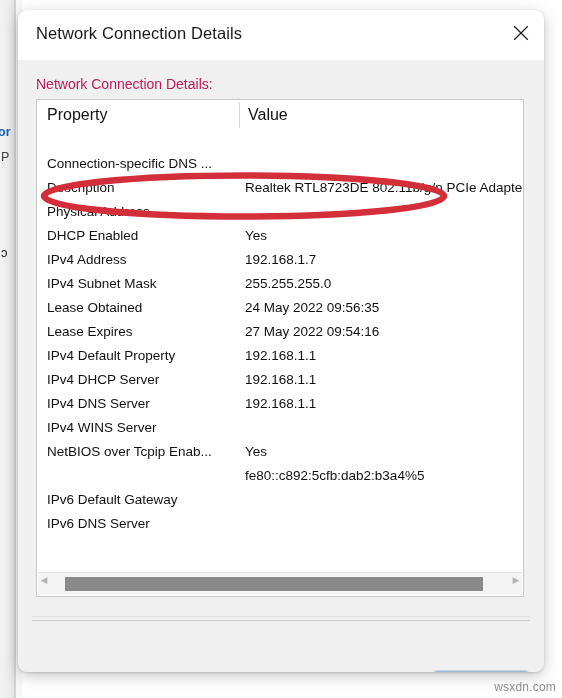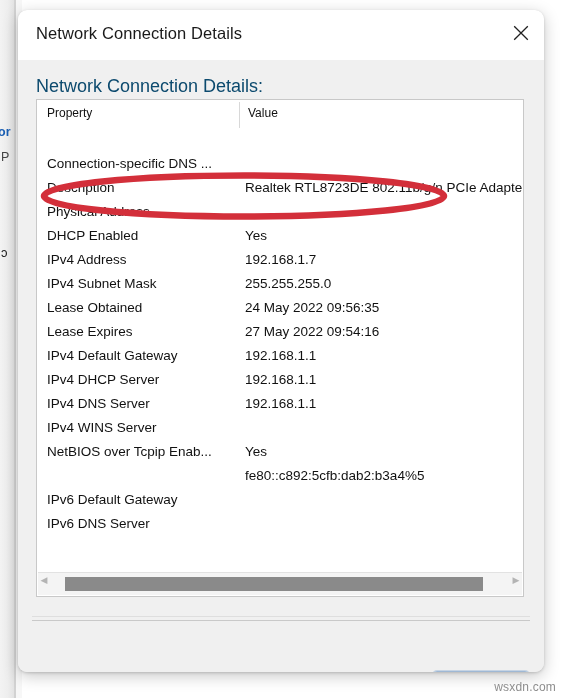--- a/index.html
+++ b/index.html
@@ -91,22 +91,22 @@
     top: 50px;
     width: 100%;
     bottom: 0;
     background: #f0f0f0;
   }
 
   #section-label {
     position: absolute;
     left: 18px;
     top: 16px;
-    font-size: 18px;
-    color: #0c4a6e;
+    font-size: 14px;
+    color: #be185d;
   }
 
   
   #details-panel {
     position: absolute;
     left: 18px;
     top: 39px;
     width: 488px;
     height: 498px;
     background: #ffffff;
@@ -120,21 +120,21 @@
     left: 202px;
     top: 2px;
     width: 1px;
     height: 26px;
     background: #d8d8d8;
   }
 
   .hdr-cell {
     position: absolute;
     top: 6px;
-    font-size: 12px;
+    font-size: 16px;
     color: #111111;
   }
   #hdr-property { left: 10px; }
   #hdr-value    { left: 211px; }
 
   #rows {
     position: absolute;
     left: 0;
     top: 30px;
     width: 100%;
@@ -313,21 +313,21 @@
           </div>
           <div class="row">
             <div class="cell-prop">Lease Obtained</div>
             <div class="cell-val">24 May 2022 09:56:35</div>
           </div>
           <div class="row">
             <div class="cell-prop">Lease Expires</div>
             <div class="cell-val">27 May 2022 09:54:16</div>
           </div>
           <div class="row">
-            <div class="cell-prop">IPv4 Default Gateway</div>
+            <div class="cell-prop">IPv4 Default Property</div>
             <div class="cell-val">192.168.1.1</div>
           </div>
           <div class="row">
             <div class="cell-prop">IPv4 DHCP Server</div>
             <div class="cell-val">192.168.1.1</div>
           </div>
           <div class="row">
             <div class="cell-prop">IPv4 DNS Server</div>
             <div class="cell-val">192.168.1.1</div>
           </div>

